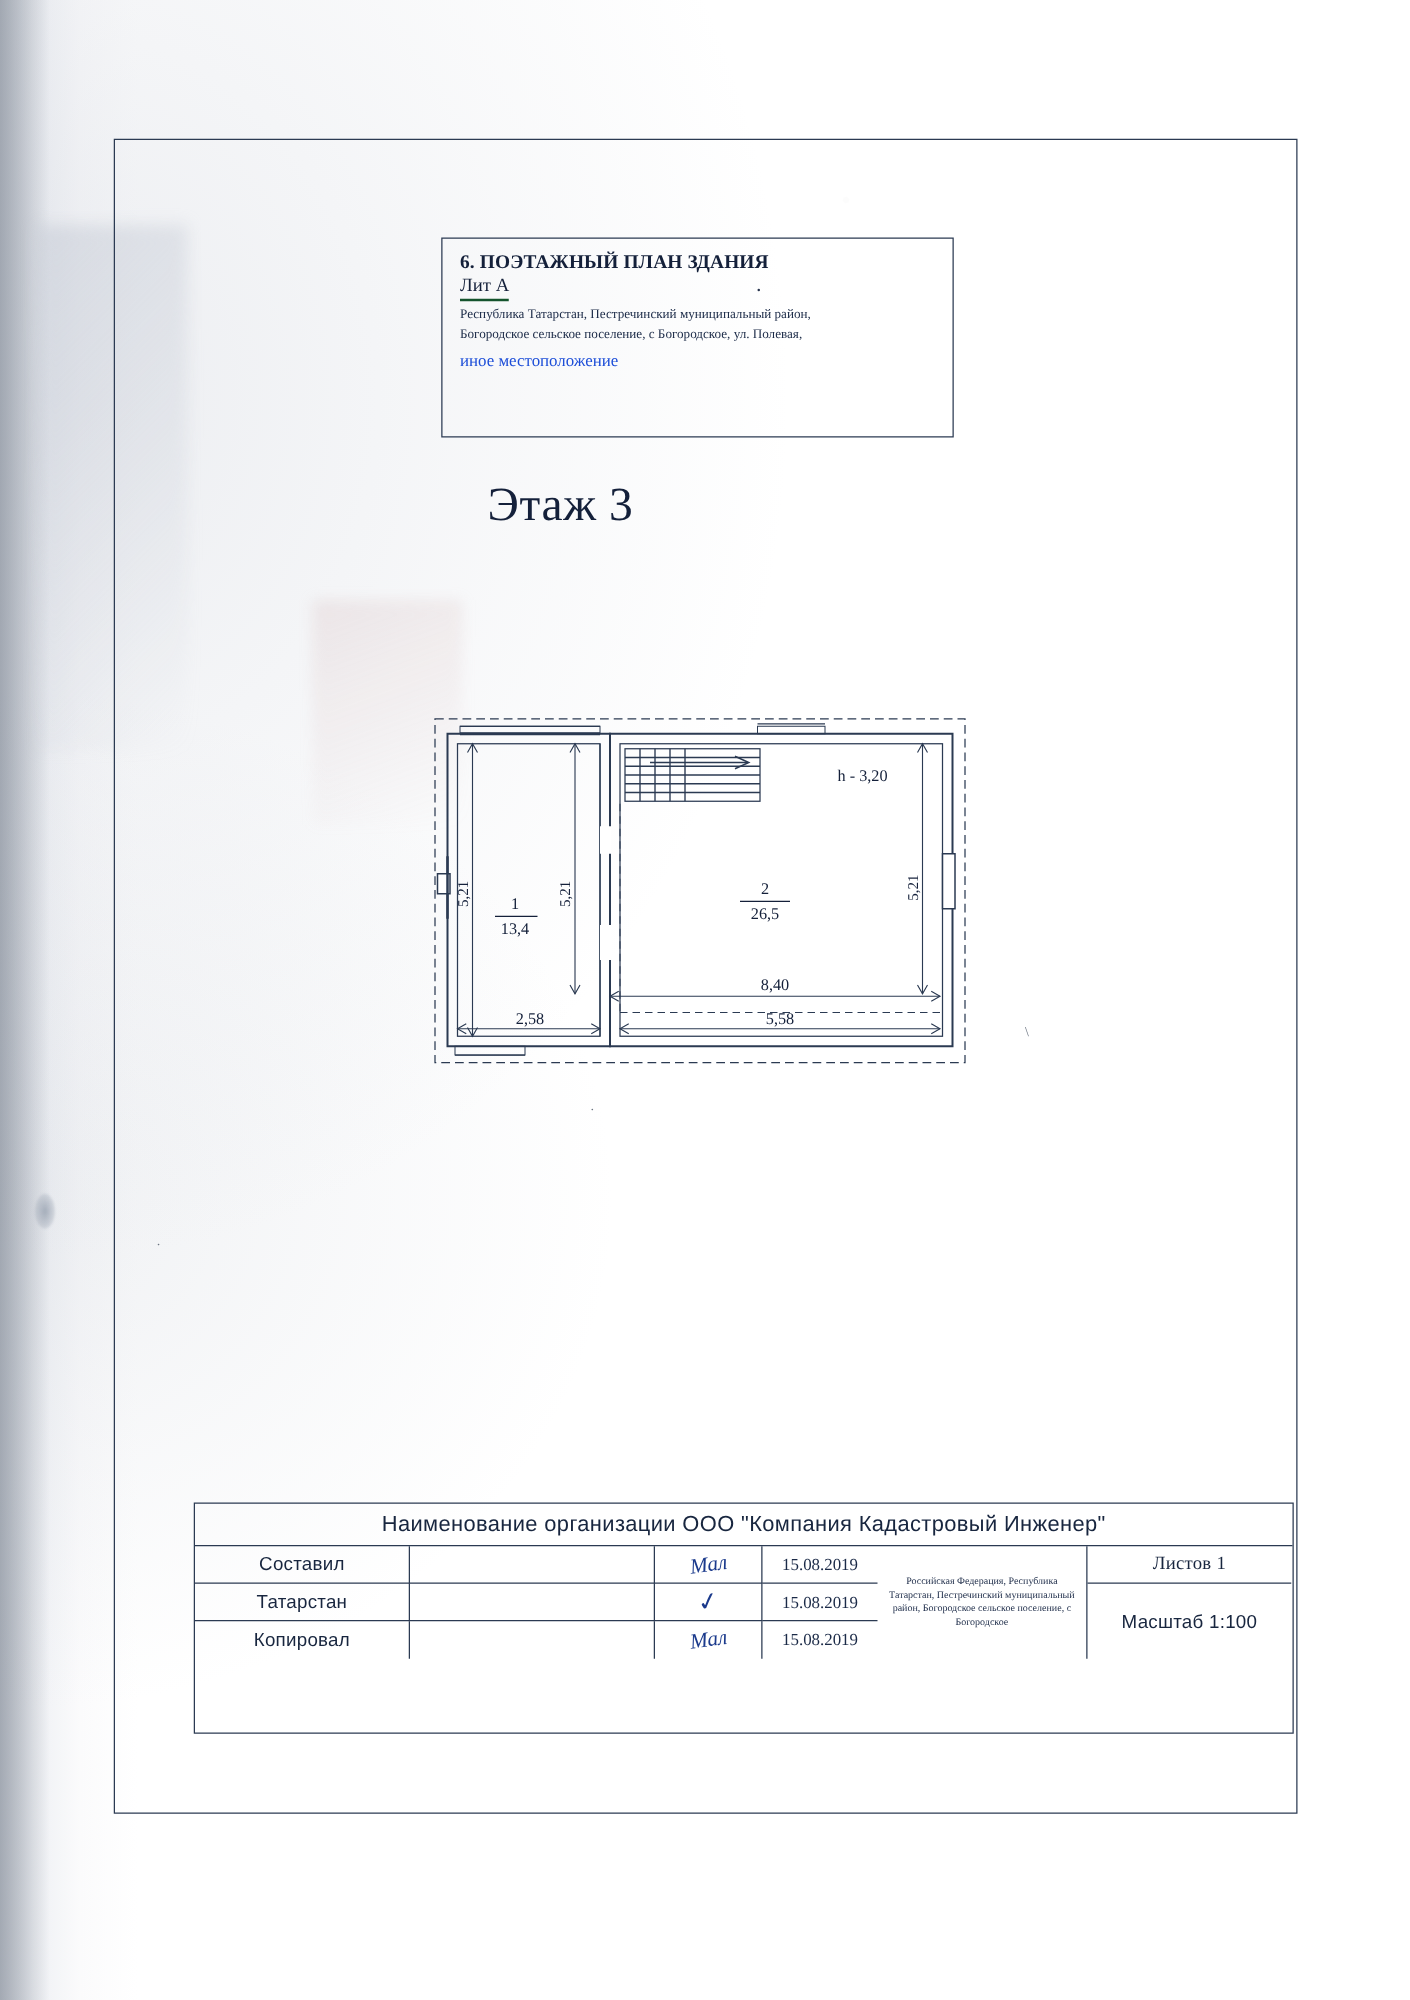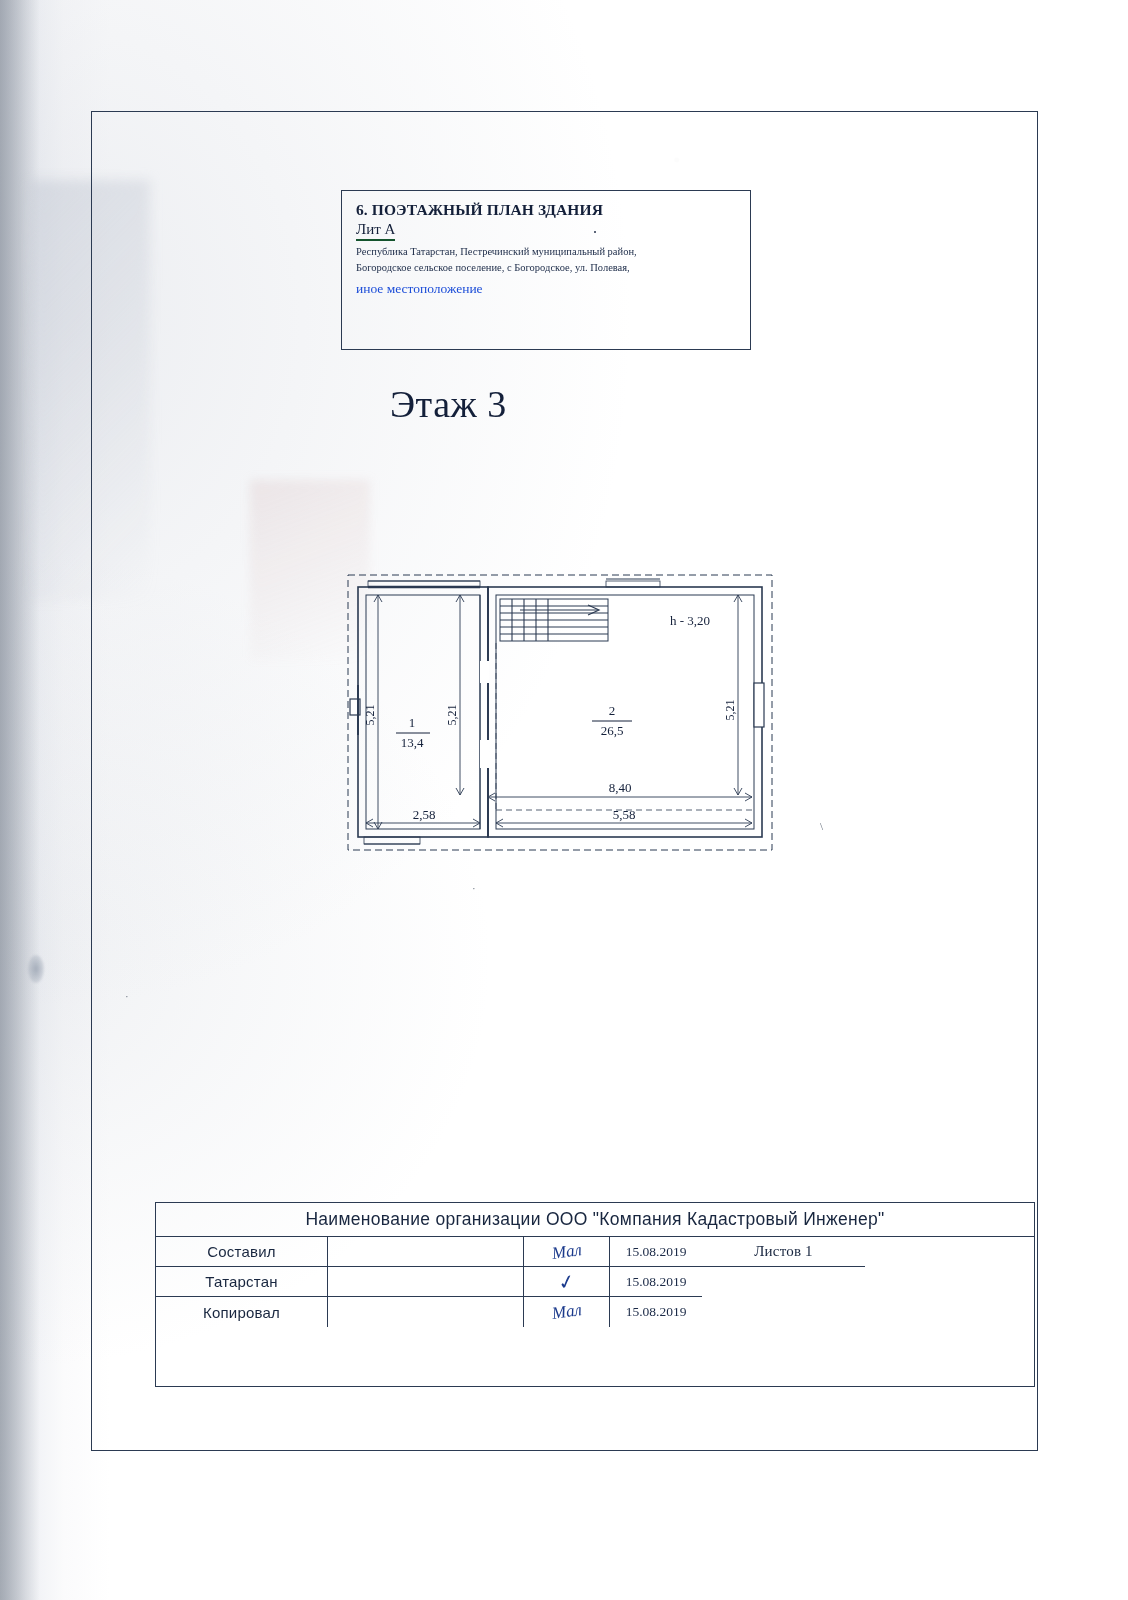--- a/index.html
+++ b/index.html
@@ -46,21 +46,21 @@
     border-radius:50%;
     filter:blur(1px);
   }
   
   .frame{
     position:absolute;left:91px;top:111px;width:945px;height:1338px;
     border:1.6px solid #2b3a52;
   }
   
   .hdr-box{
-    position:absolute;left:341px;top:190px;width:410px;height:160px;
+    position:absolute;left:353px;top:190px;width:410px;height:160px;
     border:1.3px solid #2b3a52;
     box-sizing:border-box;
     padding:10px 12px 0 14px;
   }
   .hdr-title{
     font-size:15.5px;font-weight:bold;color:#14203a;letter-spacing:.1px;
     font-family:"Liberation Serif", serif;
   }
   .hdr-lit{
     font-size:15px;color:#14203a;margin-top:2px;
@@ -277,17 +277,21 @@
       </div>
       <div class="row">
         <div class="st-cell st-nobottom hand" style="width:172px;height:30px;">Копировал</div>
         <div class="st-cell st-nobottom" style="width:196px;height:30px;"></div>
         <div class="st-cell st-nobottom" style="width:86px;height:30px;">
             <span class="sig">Мал</span>
           </div>
         <div class="st-cell last st-nobottom serif" style="width:92px;height:30px;font-size:13.5px;">15.08.2019</div>
       </div>
     </div>
+    <div style="width:168px;border-right:1.2px solid #2b3a52;box-sizing:border-box;display:flex;align-items:center;justify-content:center;">
+      <div class="tiny-addr">Российская Федерация, Республика Татарстан, Пестречинский муниципальный район, Богородское сельское поселение, с Богородское</div>
+    </div>
     <div style="width:163px;">
       <div class="st-cell last hand" style="width:163px;height:30px;font-family:Liberation Serif, serif;">Листов 1</div>
+      <div class="st-cell last st-nobottom hand" style="width:163px;height:60px;">Масштаб 1:100</div>
     </div>
   </div>
 </div>
 
 </body></html>

